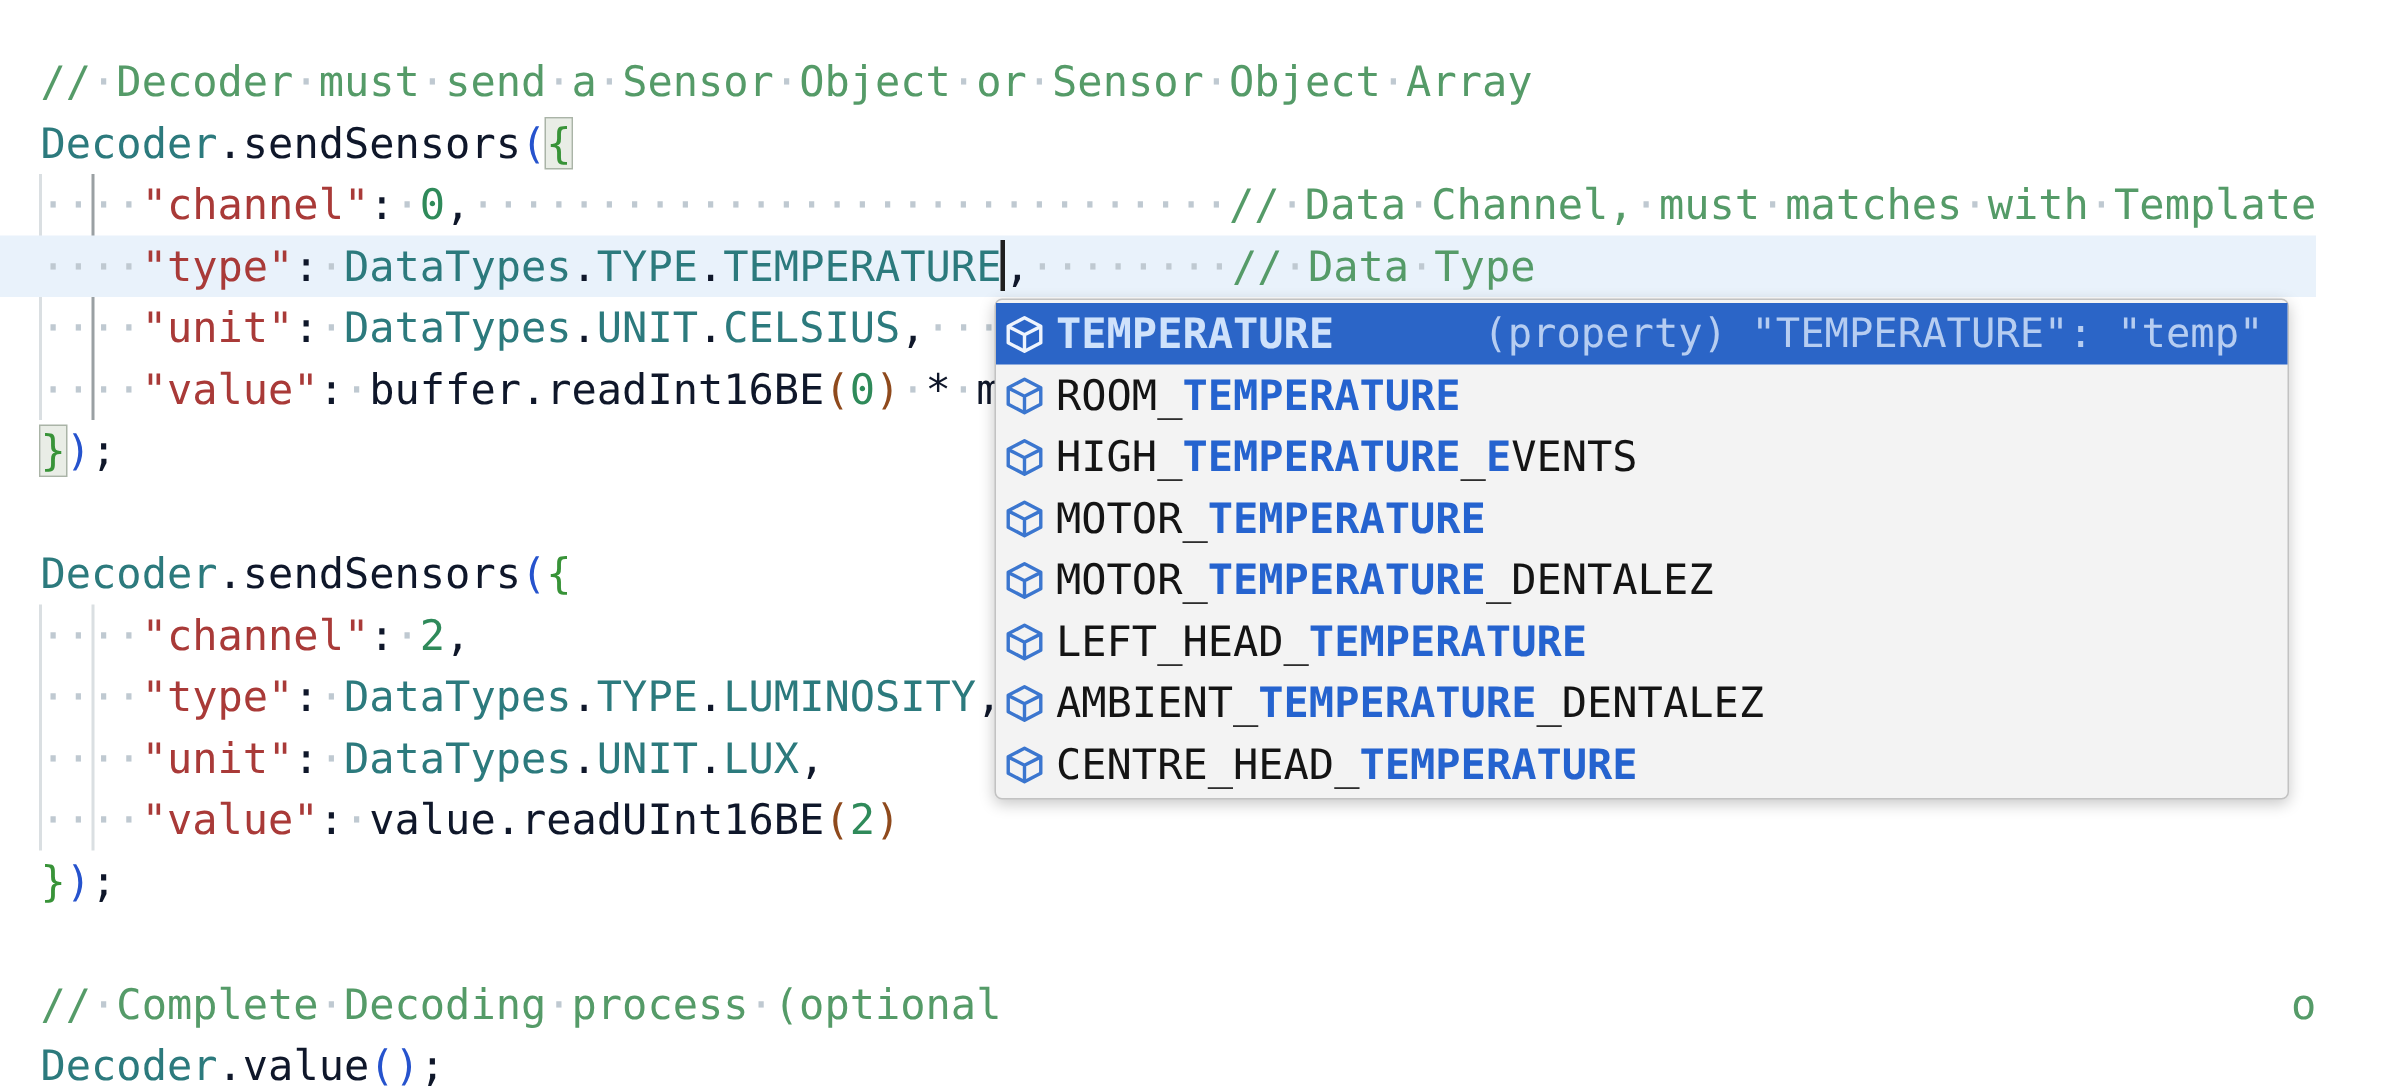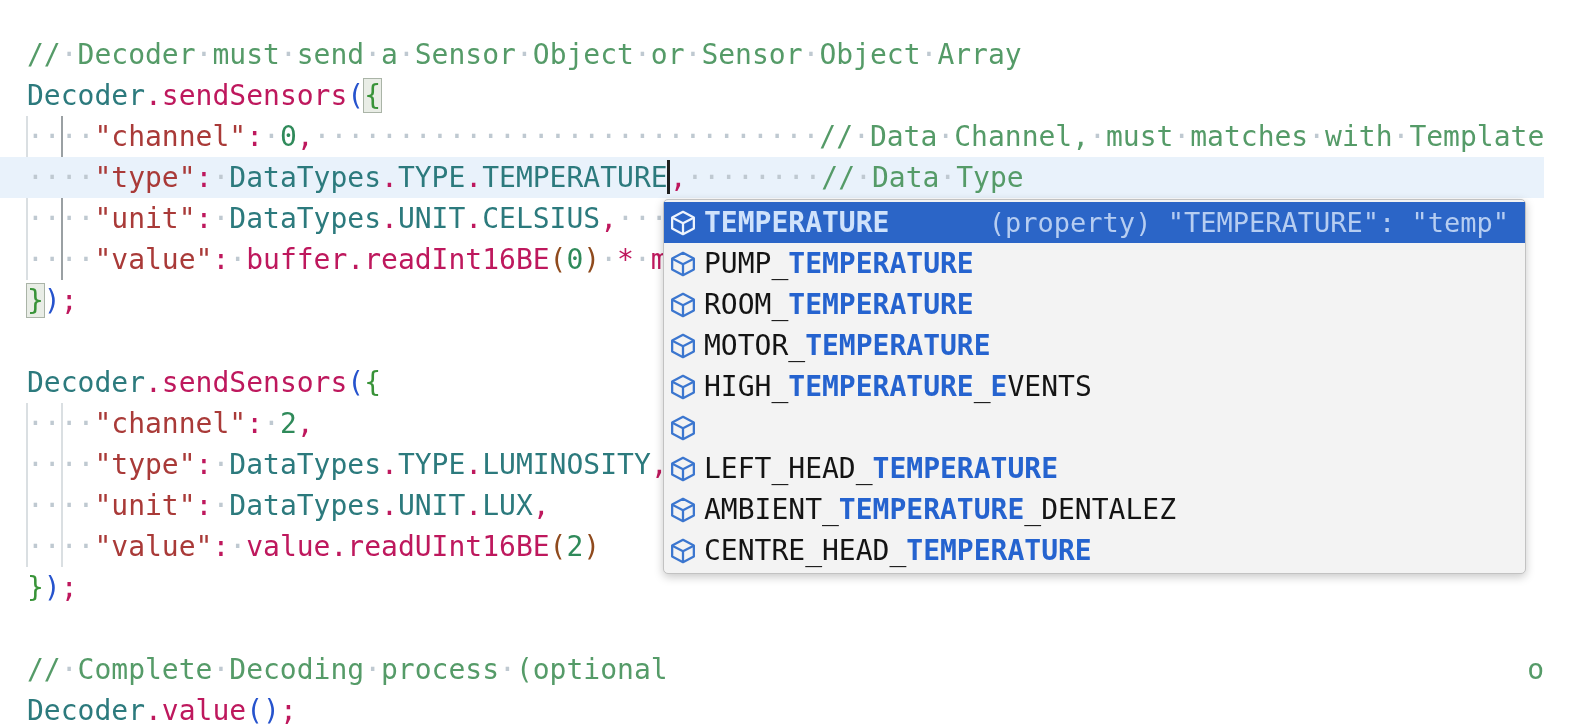--- a/index.html
+++ b/index.html
@@ -6,21 +6,21 @@
   #screen{position:relative;width:1544px;height:726px;overflow:hidden;background:#fff;
           font-family:"DejaVu Sans Mono","Liberation Mono",monospace;font-size:28px;margin-top:24px;}
   
   #code{position:absolute;left:0;top:10px;width:100%;}
   .line{position:relative;height:41px;line-height:41px;white-space:pre;padding-left:27px;color:#1b1b1b;}
   .line.cur{background:#e9f2fb;}
   .tok{white-space:pre;}
   .comment{color:#559b68;}
   .string{color:#a93a38;}
   .type{color:#2c7a7d;}
-  .plain{color:#be185d;}
+  .plain{color:#0f172a;}
   .num{color:#2f8a5a;}
   .paren1{color:#2653cd;}
   .brace{color:#389338;}
   .paren3{color:#8f4a1d;}
   .ws{color:#bfc9d1;}
   .gap{color:transparent;}
   .bracket-match{background:#e9ede6;outline:1.5px solid #aab4a7;}
   .cursor{display:inline-block;width:0;height:34px;border-left:3px solid #1f1f1f;vertical-align:-7px;margin-left:-1px;}
   
   .guide{position:absolute;width:1.5px;background:#dadfe2;z-index:0;}
@@ -81,56 +81,48 @@
         <span class="slbl"><span class="hl">TEMPERATURE</span></span>
         <span class="sdetail">(property) "TEMPERATURE": "temp"</span>
       </div>
       <div class="srow">
         <span class="sicon">
           <svg viewBox="0 0 16 16" fill="none">
             <path d="M8 1.6 14.2 4.9v6.2L8 14.4 1.8 11.1V4.9L8 1.6z" stroke="currentColor" stroke-width="1.3" stroke-linejoin="round"></path>
             <path d="M1.9 5 8 8.1 14.1 5M8 8.1v6.2" stroke="currentColor" stroke-width="1.3" stroke-linejoin="round"></path>
           </svg>
         </span>
-        <span class="slbl"><span>PUMP_</span><span class="hl">TEMPERATURE</span></span>
+        <span class="slbl"><span>ROOM_</span><span class="hl">TEMPERATURE</span></span>
       </div>
       <div class="srow">
         <span class="sicon">
           <svg viewBox="0 0 16 16" fill="none">
             <path d="M8 1.6 14.2 4.9v6.2L8 14.4 1.8 11.1V4.9L8 1.6z" stroke="currentColor" stroke-width="1.3" stroke-linejoin="round"></path>
             <path d="M1.9 5 8 8.1 14.1 5M8 8.1v6.2" stroke="currentColor" stroke-width="1.3" stroke-linejoin="round"></path>
           </svg>
         </span>
-        <span class="slbl"><span>ROOM_</span><span class="hl">TEMPERATURE</span></span>
+        <span class="slbl"><span>HIGH_</span><span class="hl">TEMPERATURE</span><span>_</span><span class="hl">E</span><span>VENTS</span></span>
       </div>
       <div class="srow">
         <span class="sicon">
           <svg viewBox="0 0 16 16" fill="none">
             <path d="M8 1.6 14.2 4.9v6.2L8 14.4 1.8 11.1V4.9L8 1.6z" stroke="currentColor" stroke-width="1.3" stroke-linejoin="round"></path>
             <path d="M1.9 5 8 8.1 14.1 5M8 8.1v6.2" stroke="currentColor" stroke-width="1.3" stroke-linejoin="round"></path>
           </svg>
         </span>
         <span class="slbl"><span>MOTOR_</span><span class="hl">TEMPERATURE</span></span>
       </div>
       <div class="srow">
         <span class="sicon">
           <svg viewBox="0 0 16 16" fill="none">
             <path d="M8 1.6 14.2 4.9v6.2L8 14.4 1.8 11.1V4.9L8 1.6z" stroke="currentColor" stroke-width="1.3" stroke-linejoin="round"></path>
             <path d="M1.9 5 8 8.1 14.1 5M8 8.1v6.2" stroke="currentColor" stroke-width="1.3" stroke-linejoin="round"></path>
           </svg>
         </span>
-        <span class="slbl"><span>HIGH_</span><span class="hl">TEMPERATURE</span><span>_</span><span class="hl">E</span><span>VENTS</span></span>
-      </div>
-      <div class="srow">
-        <span class="sicon">
-          <svg viewBox="0 0 16 16" fill="none">
-            <path d="M8 1.6 14.2 4.9v6.2L8 14.4 1.8 11.1V4.9L8 1.6z" stroke="currentColor" stroke-width="1.3" stroke-linejoin="round"></path>
-            <path d="M1.9 5 8 8.1 14.1 5M8 8.1v6.2" stroke="currentColor" stroke-width="1.3" stroke-linejoin="round"></path>
-          </svg>
-        </span>
+        <span class="slbl"><span>MOTOR_</span><span class="hl">TEMPERATURE</span><span>_DENTALEZ</span></span>
       </div>
       <div class="srow">
         <span class="sicon">
           <svg viewBox="0 0 16 16" fill="none">
             <path d="M8 1.6 14.2 4.9v6.2L8 14.4 1.8 11.1V4.9L8 1.6z" stroke="currentColor" stroke-width="1.3" stroke-linejoin="round"></path>
             <path d="M1.9 5 8 8.1 14.1 5M8 8.1v6.2" stroke="currentColor" stroke-width="1.3" stroke-linejoin="round"></path>
           </svg>
         </span>
         <span class="slbl"><span>LEFT_HEAD_</span><span class="hl">TEMPERATURE</span></span>
       </div>

